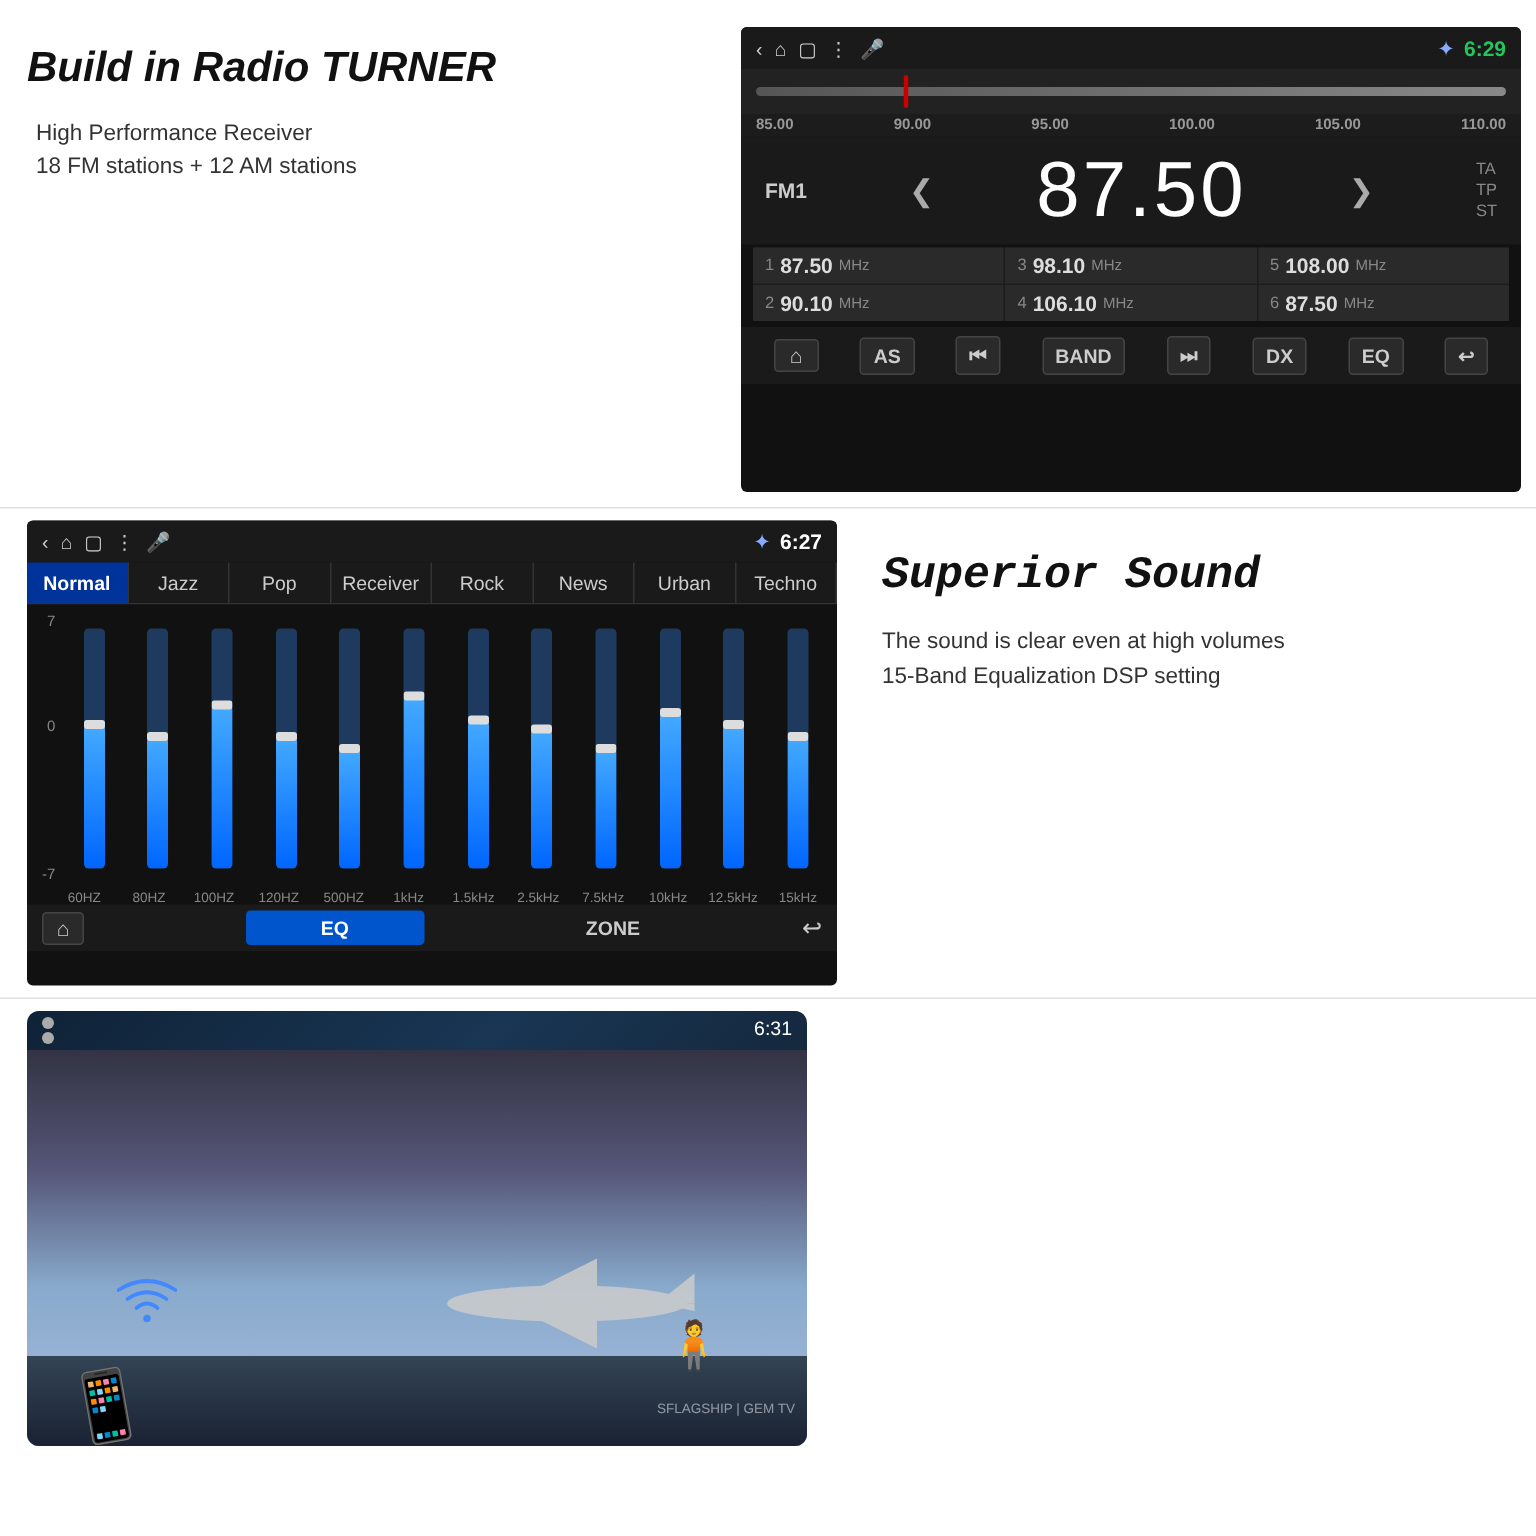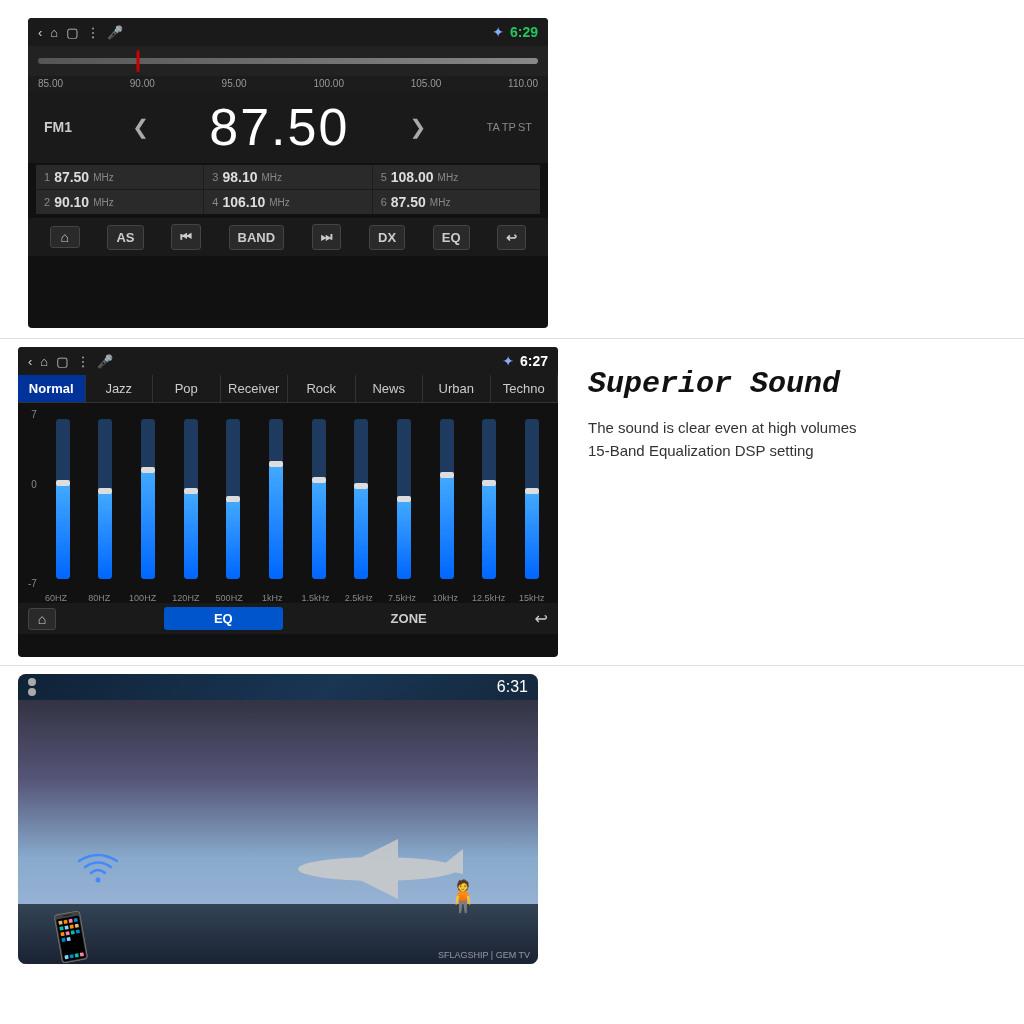--- a/index.html
+++ b/index.html
@@ -90,20 +90,21 @@
       width: 3px;
       height: 22px;
       background: #cc0000;
       border-radius: 2px;
     }
     .freq-labels {
       display: flex;
       justify-content: space-between;
       padding: 2px 10px;
       background: #1c1c1c;
+      font-weight: bold;
     }
     .freq-label {
       font-size: 10px;
       color: #999;
     }
     .radio-main {
       display: flex;
       align-items: center;
       justify-content: space-between;
       padding: 6px 16px;
@@ -120,21 +121,21 @@
       cursor: pointer;
     }
     .radio-main-freq {
       color: #fff;
       font-size: 52px;
       font-weight: 300;
       letter-spacing: 2px;
     }
     .radio-ta-tp {
       display: flex;
-      flex-direction: row;
+      flex-direction: column;
       gap: 2px;
     }
     .radio-ta-tp span {
       color: #888;
       font-size: 11px;
     }
     .radio-presets {
       background: #1c1c1c;
       display: grid;
       grid-template-columns: 1fr 1fr 1fr;
@@ -427,21 +428,21 @@
       gap: 2px;
     }
     .mirror-status-dot {
       width: 8px;
       height: 8px;
       background: #aaa;
       border-radius: 50%;
     }
     .mirror-time {
       color: #fff;
-      font-size: 16px;
+      font-size: 13px;
     }
     .mirror-content {
       flex: 1;
       position: relative;
       overflow: hidden;
     }
     .plane-scene {
       width: 100%;
       height: 100%;
       background: linear-gradient(to bottom, #334 0%, #557 30%, #88aacc 60%, #aabbdd 100%);
@@ -459,37 +460,42 @@
     }
     .mirror-wifi {
       position: absolute;
       left: 60px;
       bottom: 70px;
       color: #4488ff;
       font-size: 35px;
     }
     .mirror-brand {
       position: absolute;
-      bottom: 4px;
+      bottom: 20px;
       right: 8px;
       color: rgba(255,255,255,0.5);
       font-size: 9px;
     }
 
     .divider-h {
       width: 100%;
       height: 1px;
       background: #e0e0e0;
       margin: 0;
     }
   </style>
 </head>
 <body>
 
 <div class="top-section">
+  <div class="top-left">
+    <h2>Build in Radio TURNER</h2>
+    <p>High Performance Receiver</p>
+    <p>18 FM stations + 12 AM stations</p>
+  </div>
   <div class="radio-screen">
 
     <div class="radio-status-bar">
       <div class="radio-status-icons">
         <span>‹</span>
         <span>⌂</span>
         <span>▢</span>
         <span>⋮</span>
         <span>🎤</span>
       </div>

